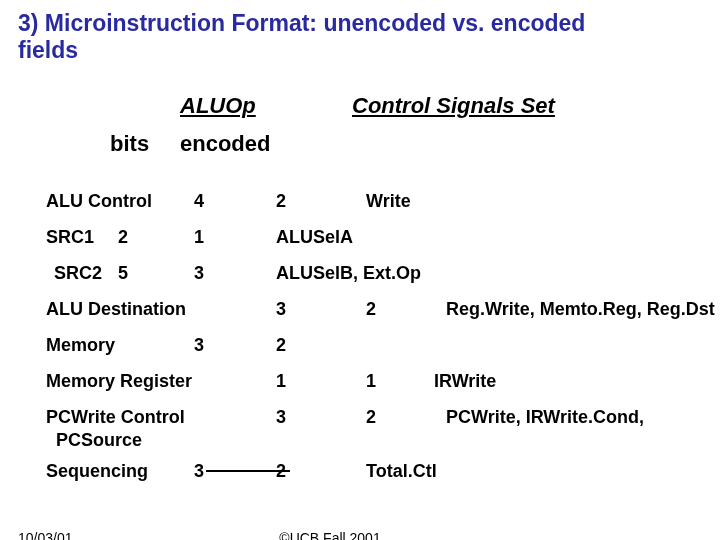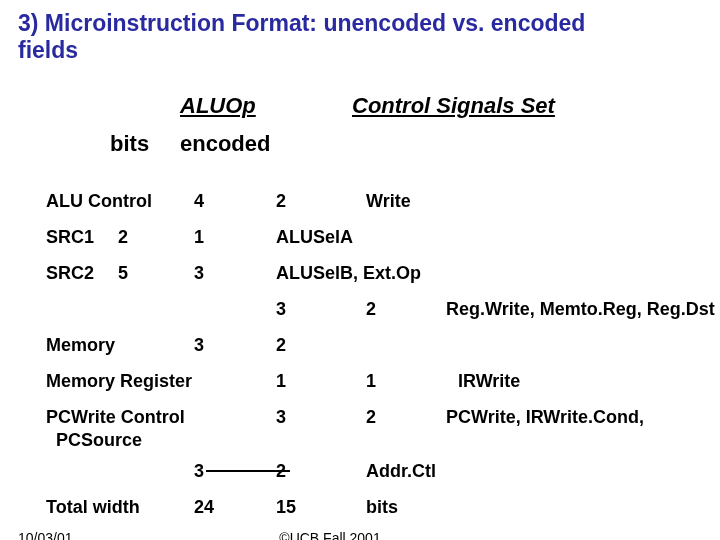--- a/index.html
+++ b/index.html
@@ -104,66 +104,62 @@
       </div>
 
       <div class="row">
         <span class="c" style="left:0">SRC1</span>
         <span class="c" style="left:72px">2</span>
         <span class="c" style="left:148px">1</span>
         <span class="c" style="left:230px">ALUSelA</span>
       </div>
 
       <div class="row">
-        <span class="c" style="left:0">SRC2</span>
+        <span class="c" style="left:8px">SRC2</span>
         <span class="c" style="left:72px">5</span>
         <span class="c" style="left:148px">3</span>
         <span class="c" style="left:230px">ALUSelB, Ext.Op</span>
       </div>
 
       <div class="row">
+        <span class="c" style="left:0">ALU Destination</span>
         <span class="c" style="left:230px">3</span>
         <span class="c" style="left:320px">2</span>
         <span class="c" style="left:400px">Reg.Write, Memto.Reg, Reg.Dst</span>
       </div>
 
       <div class="row">
         <span class="c" style="left:0">Memory</span>
         <span class="c" style="left:148px">3</span>
         <span class="c" style="left:230px">2</span>
       </div>
 
       <div class="row">
         <span class="c" style="left:0">Memory Register</span>
         <span class="c" style="left:230px">1</span>
         <span class="c" style="left:320px">1</span>
-        <span class="c" style="left:412px">IRWrite</span>
+        <span class="c" style="left:388px">IRWrite</span>
       </div>
 
       <div class="row tall">
         <span class="c" style="left:0; white-space:pre">PCWrite Control
   PCSource</span>
         <span class="c" style="left:230px">3</span>
         <span class="c" style="left:320px">2</span>
         <span class="c" style="left:400px">PCWrite, IRWrite.Cond,</span>
       </div>
 
       <div class="row">
+        <span class="c" style="left:0">Sequencing</span>
         <span class="c" style="left:148px">3</span>
         <span class="c" style="left:230px">2</span>
-        <span class="c" style="left:320px">Addr.Ctl</span>
+        <span class="c" style="left:320px">Total.Ctl</span>
         <span class="strike" style="left:160px; width:84px"></span>
       </div>
 
-      <div class="row">
-        <span class="c" style="left:0">Total width</span>
-        <span class="c" style="left:148px">24</span>
-        <span class="c" style="left:230px">15</span>
-        <span class="c" style="left:320px">bits</span>
-      </div>
 
     </div>
   </div>
 
   <div class="footer">
     <span class="date">10/03/01</span>
     <span class="copy">©UCB Fall 2001</span>
   </div>
 </div>
 

